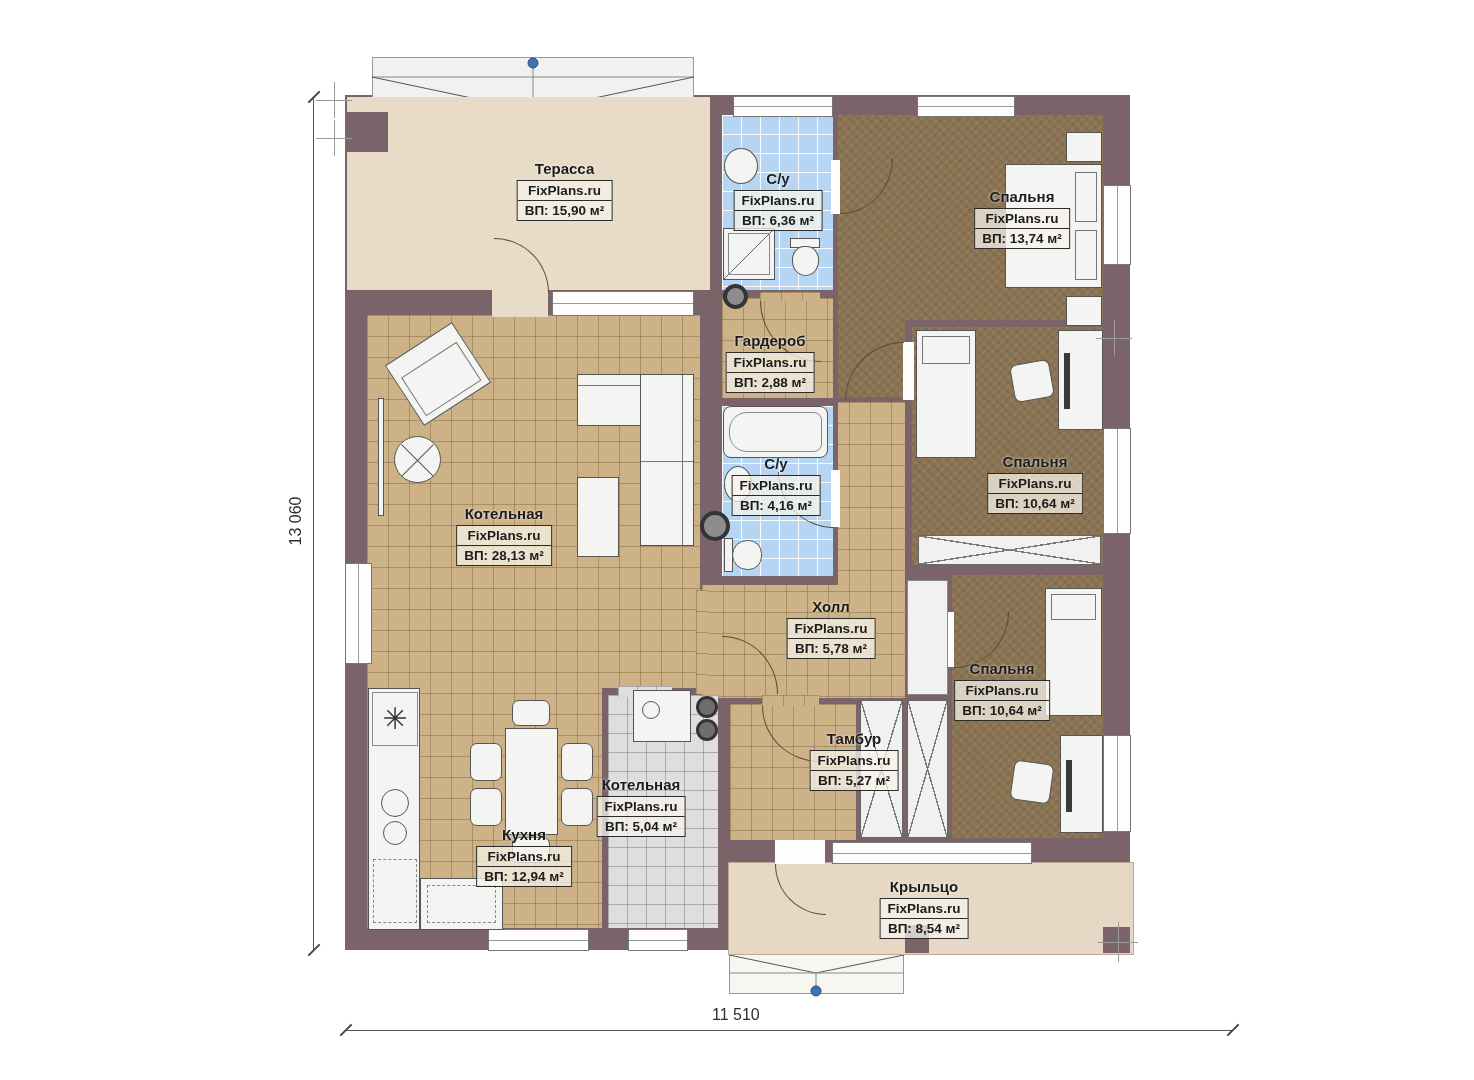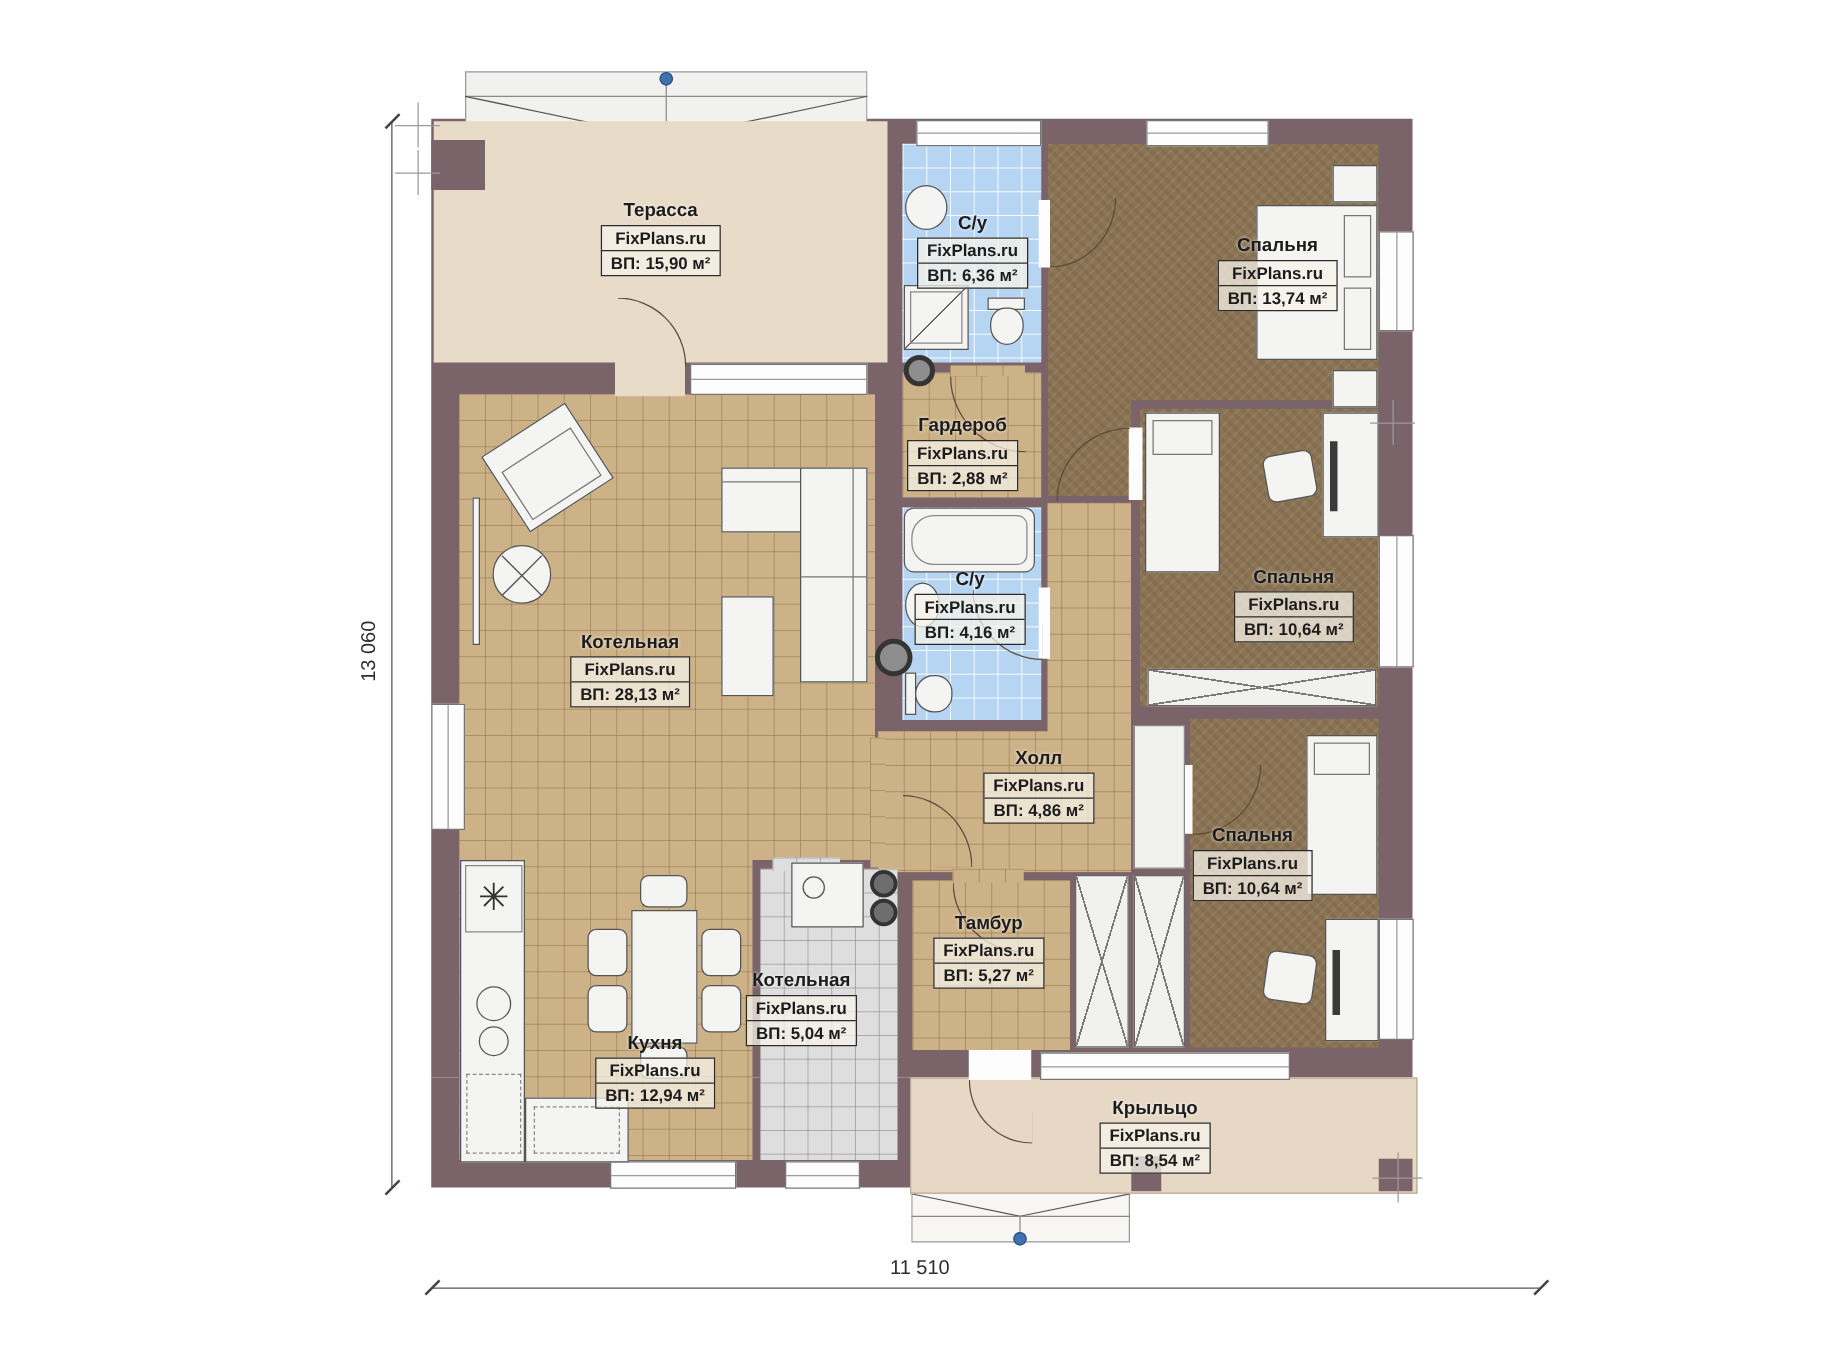--- a/index.html
+++ b/index.html
@@ -221,21 +221,21 @@
   <div class="abs furn chair" style="left:1012px;top:362px;width:40px;height:38px;transform:rotate(-10deg);"></div>
 
   <div class="abs furn" style="left:1045px;top:588px;width:57px;height:128px;">
     <div style="position:absolute;left:5px;top:5px;right:5px;height:24px;border:1px solid #777;"></div>
   </div>
   <div class="abs furn" style="left:1060px;top:735px;width:43px;height:98px;">
     <div style="position:absolute;left:5px;top:24px;width:6px;height:52px;background:#3a3a3a;"></div>
   </div>
   <div class="abs furn chair" style="left:1012px;top:762px;width:40px;height:40px;transform:rotate(8deg);"></div>
 
-  <div class="room-label" style="left:520px;top:160px;padding-left:17px;">
+  <div class="room-label" style="left:556px;top:160px;padding-left:17px;">
     <div class="rname">Терасса</div>
     <div class="rbox"><div class="rrow">FixPlans.ru</div><div class="rrow">ВП: 15,90 м²</div></div>
   </div>
   <div class="room-label" style="left:778px;top:170px;">
     <div class="rname">С/у</div>
     <div class="rbox"><div class="rrow">FixPlans.ru</div><div class="rrow">ВП: 6,36 м²</div></div>
   </div>
   <div class="room-label" style="left:1022px;top:188px;">
     <div class="rname">Спальня</div>
     <div class="rbox"><div class="rrow">FixPlans.ru</div><div class="rrow">ВП: 13,74 м²</div></div>
@@ -251,27 +251,27 @@
   <div class="room-label" style="left:504px;top:505px;">
     <div class="rname">Котельная</div>
     <div class="rbox"><div class="rrow">FixPlans.ru</div><div class="rrow">ВП: 28,13 м²</div></div>
   </div>
   <div class="room-label" style="left:1035px;top:453px;">
     <div class="rname">Спальня</div>
     <div class="rbox"><div class="rrow">FixPlans.ru</div><div class="rrow">ВП: 10,64 м²</div></div>
   </div>
   <div class="room-label" style="left:831px;top:598px;">
     <div class="rname">Холл</div>
-    <div class="rbox"><div class="rrow">FixPlans.ru</div><div class="rrow">ВП: 4,86 м²</div></div>
+    <div class="rbox"><div class="rrow">FixPlans.ru</div><div class="rrow">ВП: 5,78 м²</div></div>
   </div>
   <div class="room-label" style="left:1002px;top:660px;">
     <div class="rname">Спальня</div>
     <div class="rbox"><div class="rrow">FixPlans.ru</div><div class="rrow">ВП: 10,64 м²</div></div>
   </div>
-  <div class="room-label" style="left:791px;top:730px;">
+  <div class="room-label" style="left:854px;top:730px;">
     <div class="rname">Тамбур</div>
     <div class="rbox"><div class="rrow">FixPlans.ru</div><div class="rrow">ВП: 5,27 м²</div></div>
   </div>
   <div class="room-label" style="left:641px;top:776px;">
     <div class="rname">Котельная</div>
     <div class="rbox"><div class="rrow">FixPlans.ru</div><div class="rrow">ВП: 5,04 м²</div></div>
   </div>
   <div class="room-label" style="left:524px;top:826px;">
     <div class="rname">Кухня</div>
     <div class="rbox"><div class="rrow">FixPlans.ru</div><div class="rrow">ВП: 12,94 м²</div></div>

